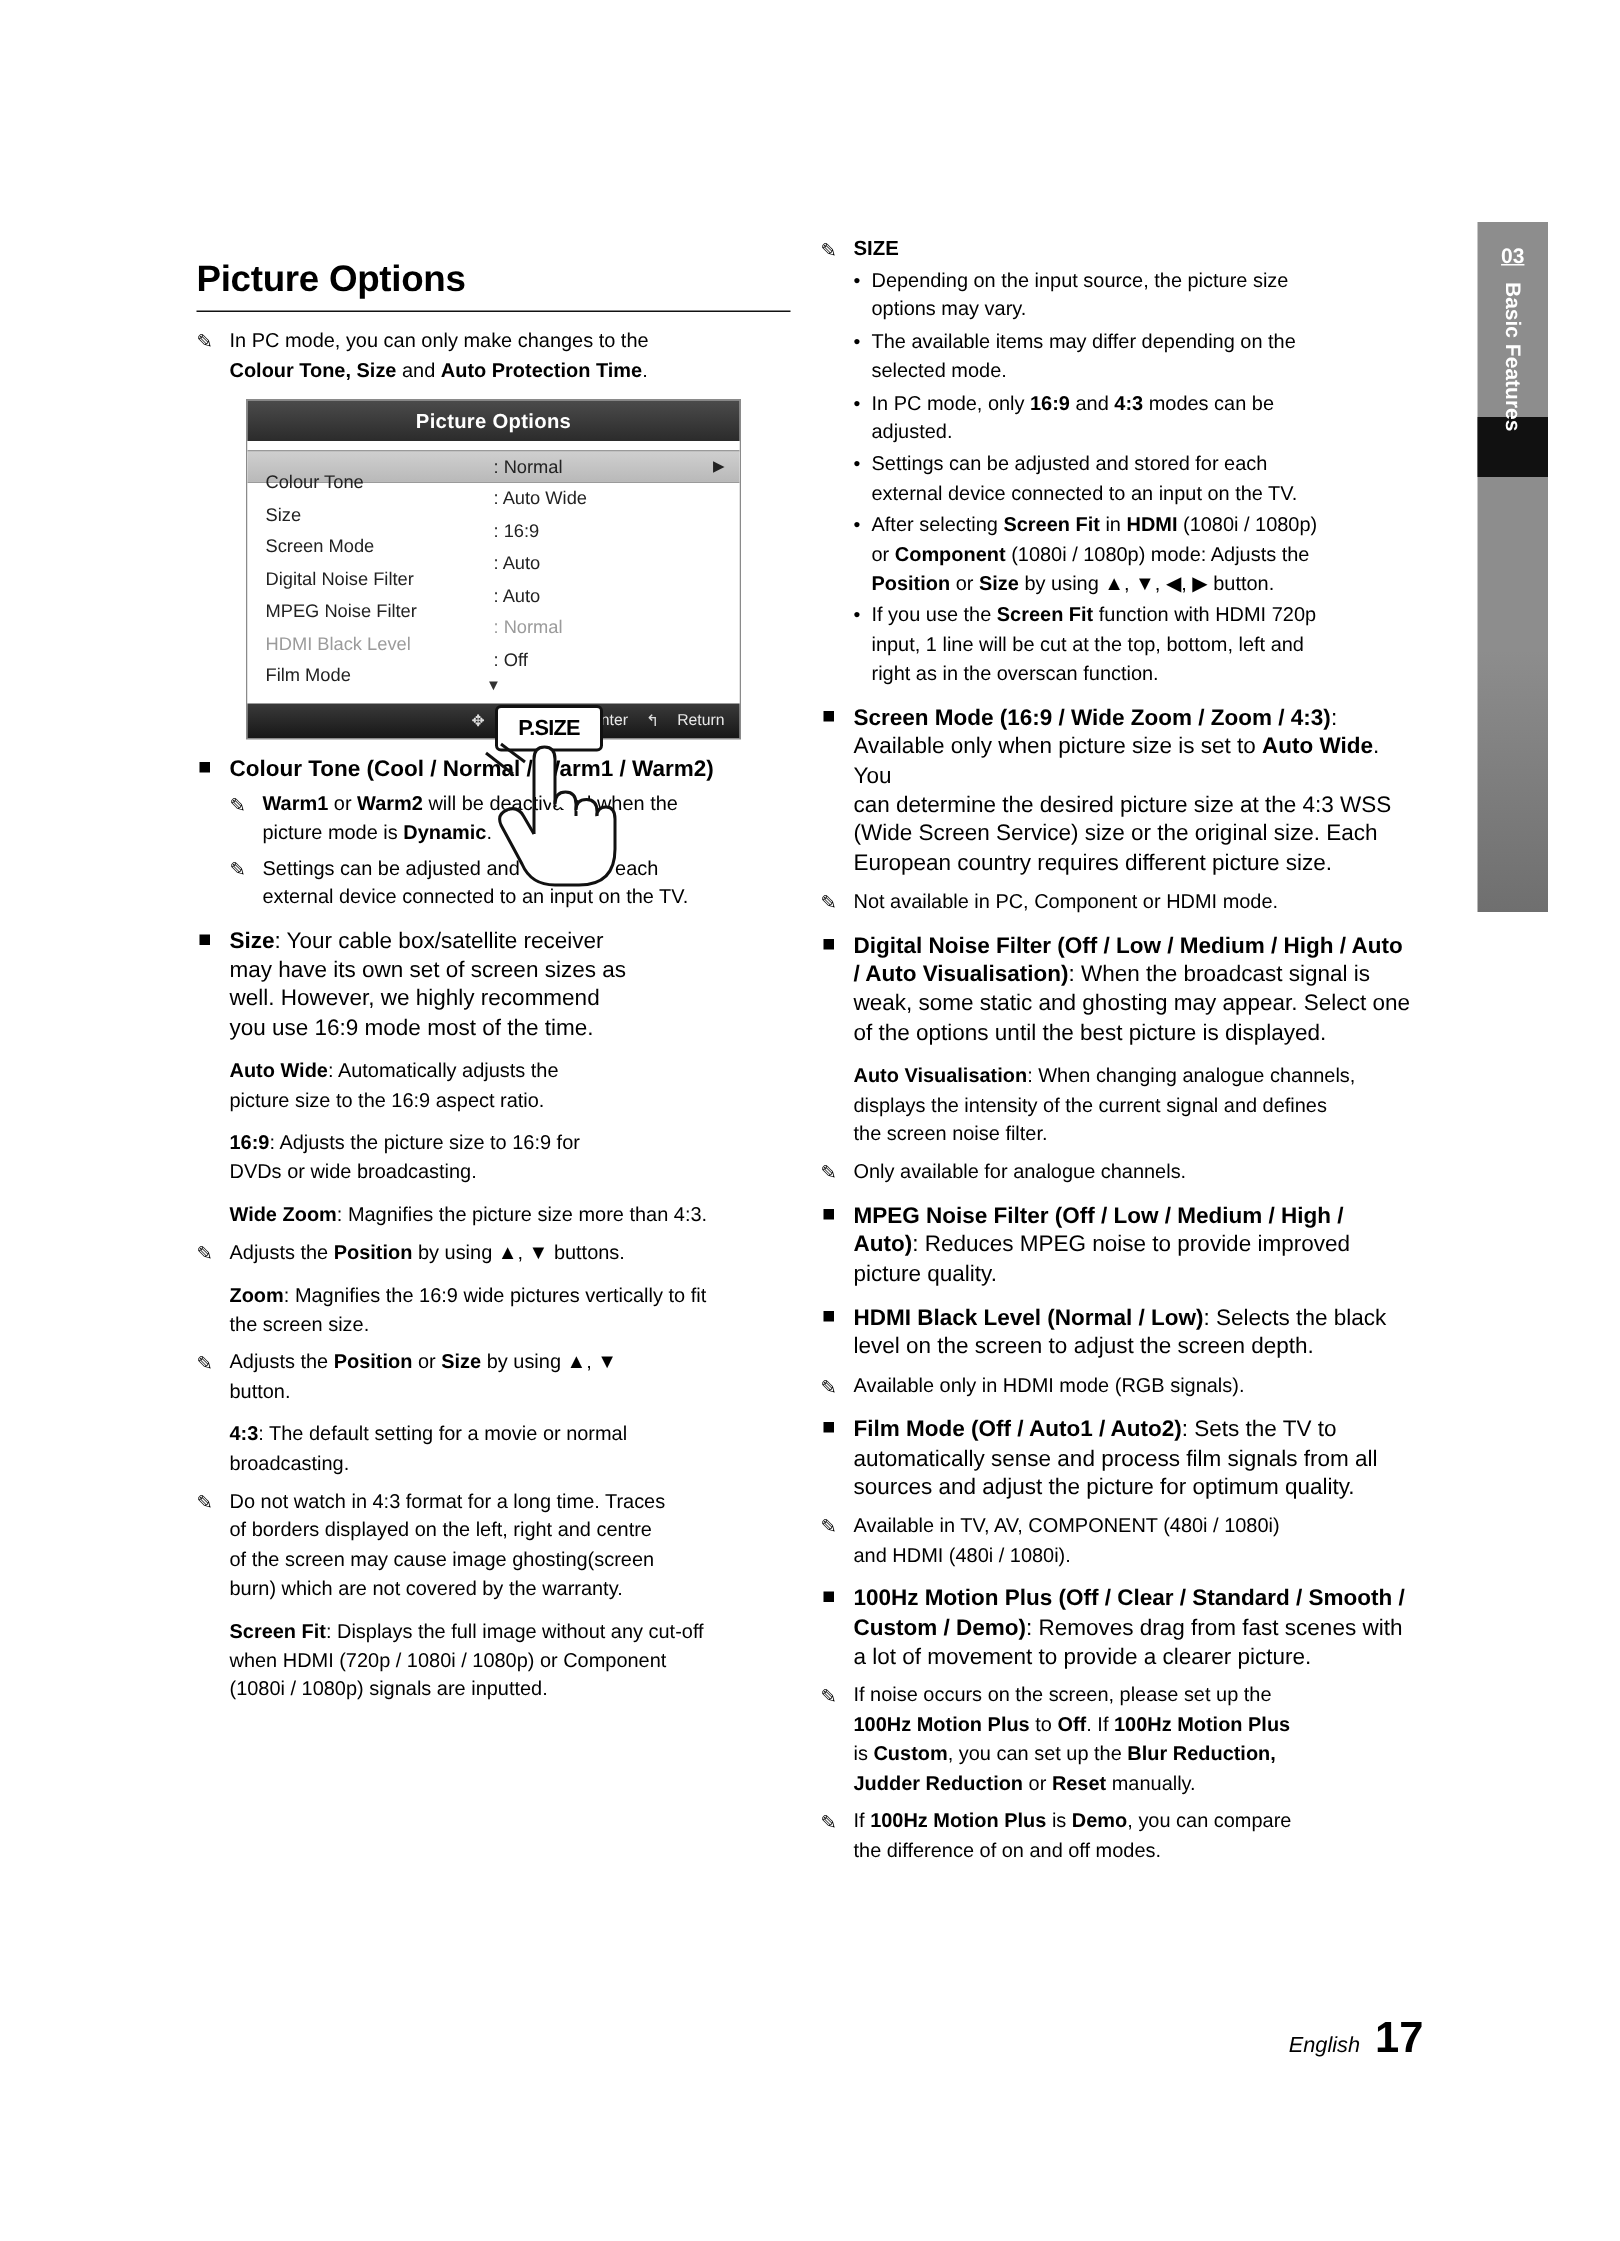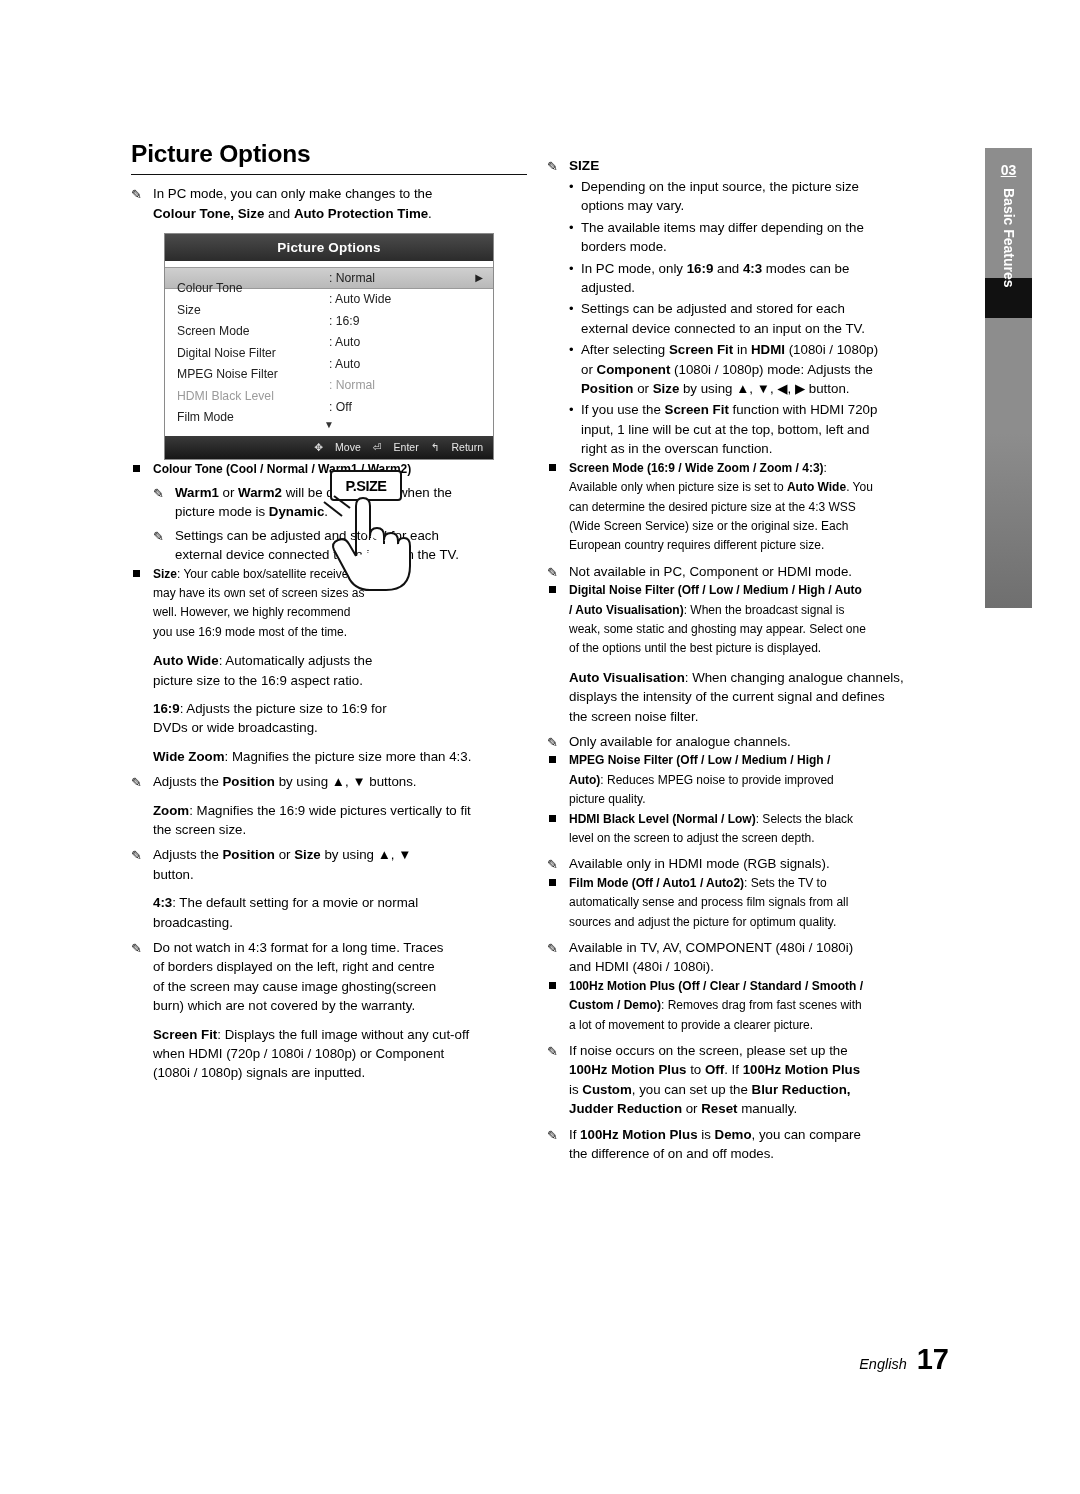--- a/index.html
+++ b/index.html
@@ -65,21 +65,21 @@
     font-size: 14px;
     font-weight: bold;
     text-align: left;
     margin-left: 16px;
   }
 
   
   .col-left {
     position: absolute;
     left: 131px;
-    top: 140px;
+    top: 173px;
     width: 396px;
   }
   .col-right {
     position: absolute;
     left: 547px;
     top: 158px;
     width: 400px;
   }
 
   h1.title {
@@ -168,23 +168,23 @@
     gap: 12px;
     padding-right: 10px;
     box-sizing: border-box;
   }
   .osd-foot span.ic { opacity: .95; }
 
   
   .bullet {
     position: relative;
     padding-left: 22px;
-    font-size: 12px;
+    font-size: 15px;
     line-height: 19.4px;
-    margin-top: 0;
+    margin-top: 10px;
   }
   .bullet .sq {
     position: absolute;
     left: 2px;
     top: 5px;
     width: 7px;
     height: 7px;
     background: #000;
   }
   .sub {
@@ -439,21 +439,21 @@
     </div>
 
     <div class="dotline">
       <span class="dot">•</span>
       <span>Depending on the input source, the picture size</span><br>
       <span>options may vary.</span>
     </div>
     <div class="dotline">
       <span class="dot">•</span>
       <span>The available items may differ depending on the</span><br>
-      <span>borders mode.</span>
+      <span>selected mode.</span>
     </div>
     <div class="dotline">
       <span class="dot">•</span>
       <span>In PC mode, only <b>16:9</b> and <b>4:3</b> modes can be</span><br>
       <span>adjusted.</span>
     </div>
     <div class="dotline">
       <span class="dot">•</span>
       <span>Settings can be adjusted and stored for each</span><br>
       <span>external device connected to an input on the TV.</span>

